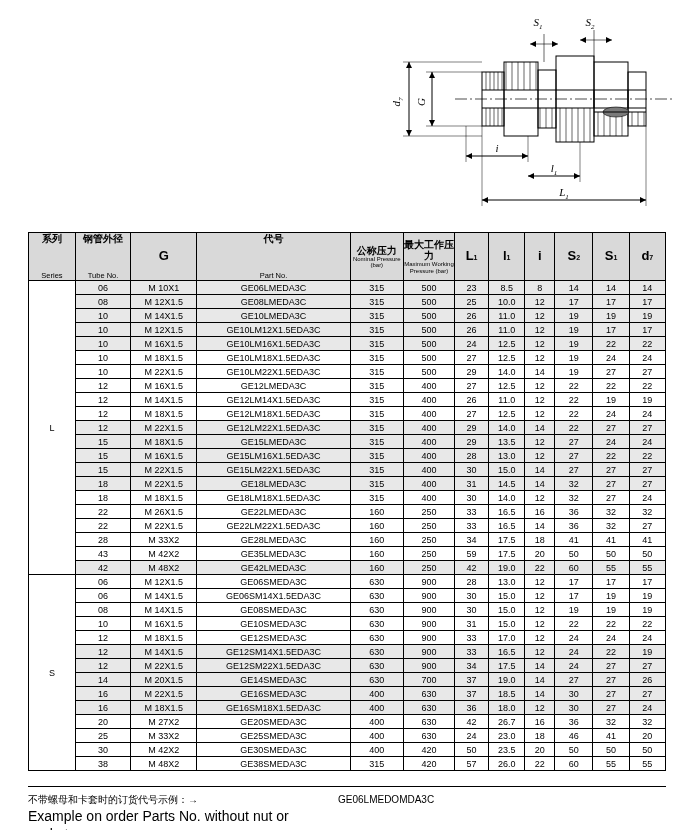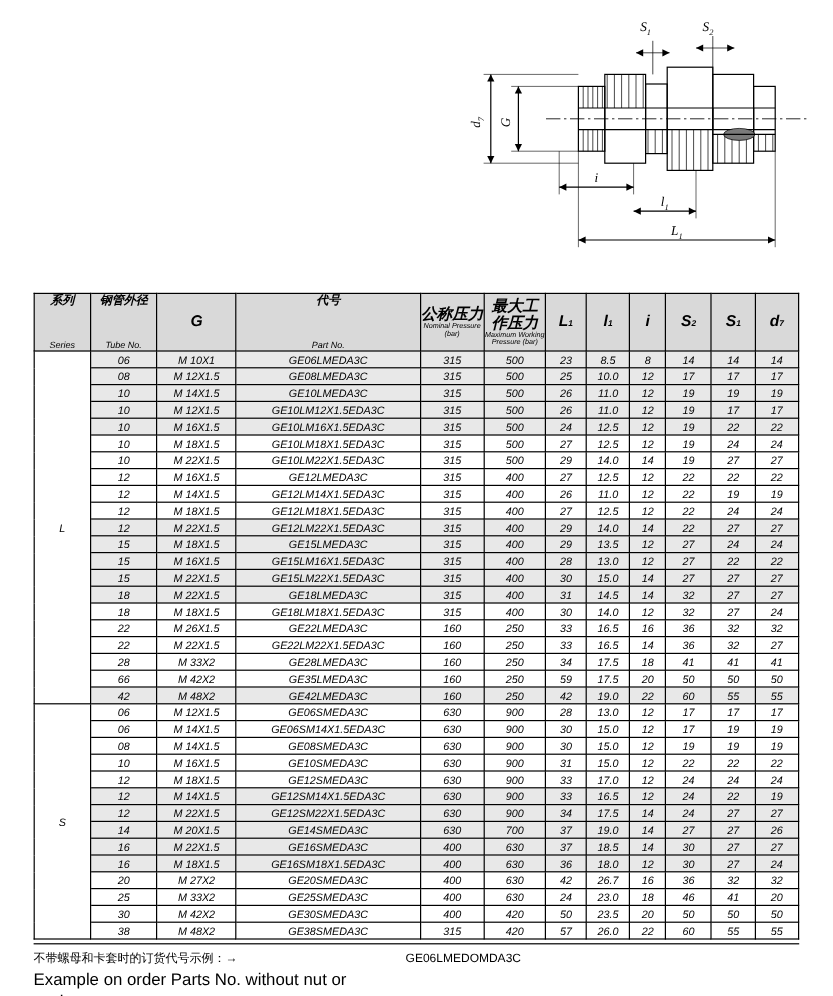--- a/index.html
+++ b/index.html
@@ -28,23 +28,22 @@
     top: 0;
     width: 694px;
     height: 232px;
   }
   .drawing svg { display: block; }
 
   
   .table-wrap {
     position: absolute;
     left: 28px;
-    top: 244px;
+    top: 232px;
     width: 587px;
-    font-style: italic;
   }
   table.spec {
     border-collapse: collapse;
     width: 638px;
     table-layout: fixed;
     font-size: 9px;
   }
   table.spec th, table.spec td {
     border: 1px solid #000;
     padding: 0;
@@ -55,21 +54,21 @@
   table.spec thead th {
     background: #d9d9d9;
     font-weight: bold;
     height: 34px;
     font-size: 9px;
   }
   th .cn { display: block; font-size: 10px; line-height: 1.1; }
   th .en { display: block; font-size: 7.5px; font-weight: normal; line-height: 1.1; margin-top: 28px; }
   th .big { display: block; font-size: 13px; font-weight: bold; }
   th .sub { font-size: 7px; }
-  th .tiny-cn { display: block; font-size: 13px; line-height: 1.1; }
+  th .tiny-cn { display: block; font-size: 10px; line-height: 1.1; }
   th .tiny-en { display: block; font-size: 6px; font-weight: normal; line-height: 1.05; }
 
   table.spec tbody td {
     height: 13px;
     font-size: 9px;
   }
   td.partno {
     text-align: left;
     padding-left: 4px;
   }
@@ -540,21 +539,21 @@
             <td>160</td>
             <td>250</td>
             <td>34</td>
             <td>17.5</td>
             <td>18</td>
             <td>41</td>
             <td>41</td>
             <td>41</td>
           </tr>
           <tr class="plain">
-            <td>66</td>
+            <td>43</td>
             <td>M 42X2</td>
             <td class="partno">GE35LMEDA3C</td>
             <td>160</td>
             <td>250</td>
             <td>59</td>
             <td>17.5</td>
             <td>20</td>
             <td>50</td>
             <td>50</td>
             <td>50</td>

